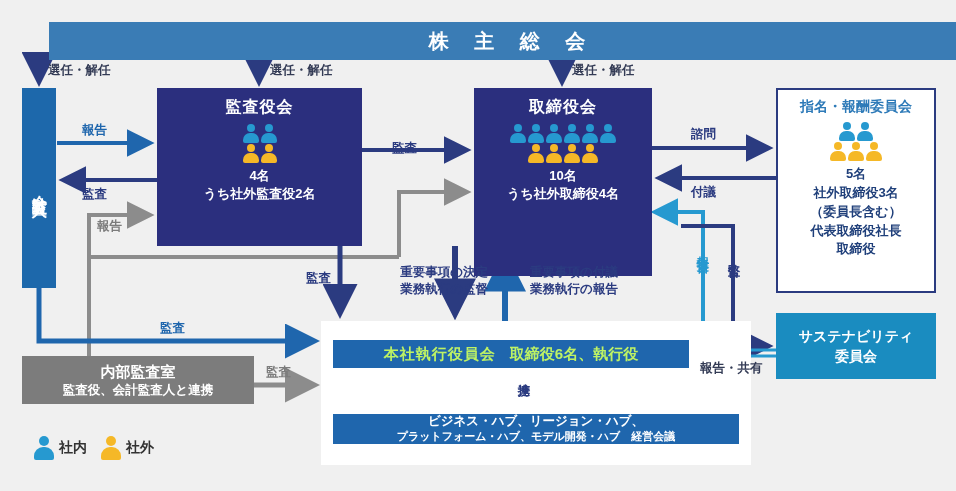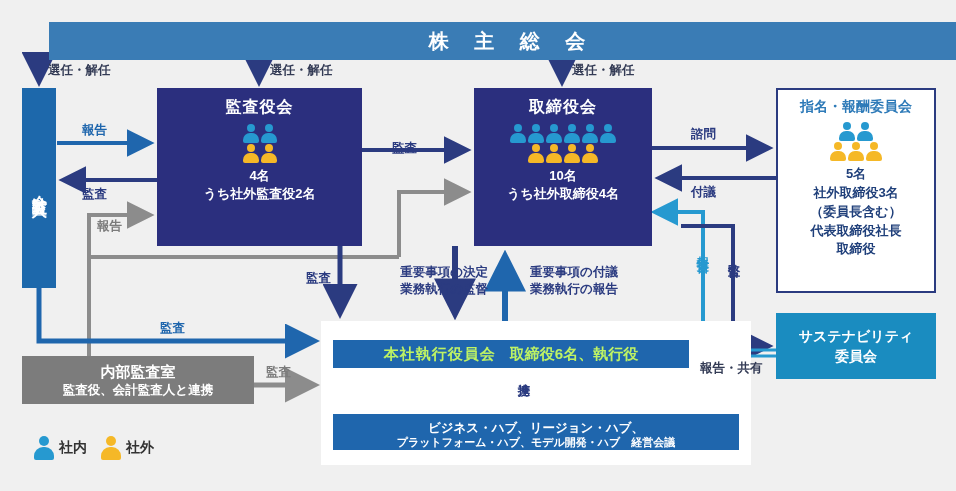--- a/index.html
+++ b/index.html
@@ -40,21 +40,21 @@
   .audit-board{
     left:157px;top:88px;width:205px;height:158px;
     background:#2b2f7e;color:#ffffff;
     display:flex;flex-direction:column;align-items:center;
     padding-top:9px;
   }
   .audit-board .ttl{font-size:16px;font-weight:bold;letter-spacing:1px;}
 
   
   .board{
-    left:474px;top:88px;width:178px;height:158px;
+    left:474px;top:88px;width:178px;height:188px;
     background:#2b2f7e;color:#ffffff;
     display:flex;flex-direction:column;align-items:center;
     padding-top:9px;
   }
   .board .ttl{font-size:16px;font-weight:bold;letter-spacing:1px;}
 
   .people{display:flex;flex-direction:column;align-items:center;gap:1px;margin:6px 0 4px;}
   .prow{display:flex;gap:2px;justify-content:center;}
   .count{font-size:13px;font-weight:bold;line-height:1.35;text-align:center;}
 
@@ -105,23 +105,23 @@
   }
   .exec-bar{
     position:absolute;left:333px;top:340px;width:356px;height:28px;
     background:#1f66ad;color:#bef264;
     display:flex;align-items:center;justify-content:center;gap:14px;
   }
   .exec-bar .t1{font-size:15px;font-weight:bold;letter-spacing:1px;}
   .exec-bar .t2{font-size:15px;font-weight:bold;}
 
   .hub-bar{
-    position:absolute;left:333px;top:414px;width:406px;height:36px;
+    position:absolute;left:333px;top:414px;width:406px;height:30px;
     background:#1f66ad;color:#ffffff;
-    display:flex;flex-direction:column;align-items:center;justify-content:flex-end;
+    display:flex;flex-direction:column;align-items:center;justify-content:flex-start;
     line-height:1.25;
   }
   .hub-bar .h1{font-size:12.5px;font-weight:bold;}
   .hub-bar .h2{font-size:11px;font-weight:bold;}
 
   
   .lbl{position:absolute;font-size:12.5px;font-weight:bold;white-space:nowrap;}
   .lbl-navy{color:#2b3b80;}
   .lbl-blue{color:#1f66ad;}
   .lbl-gray{color:#7c7c7c;}

